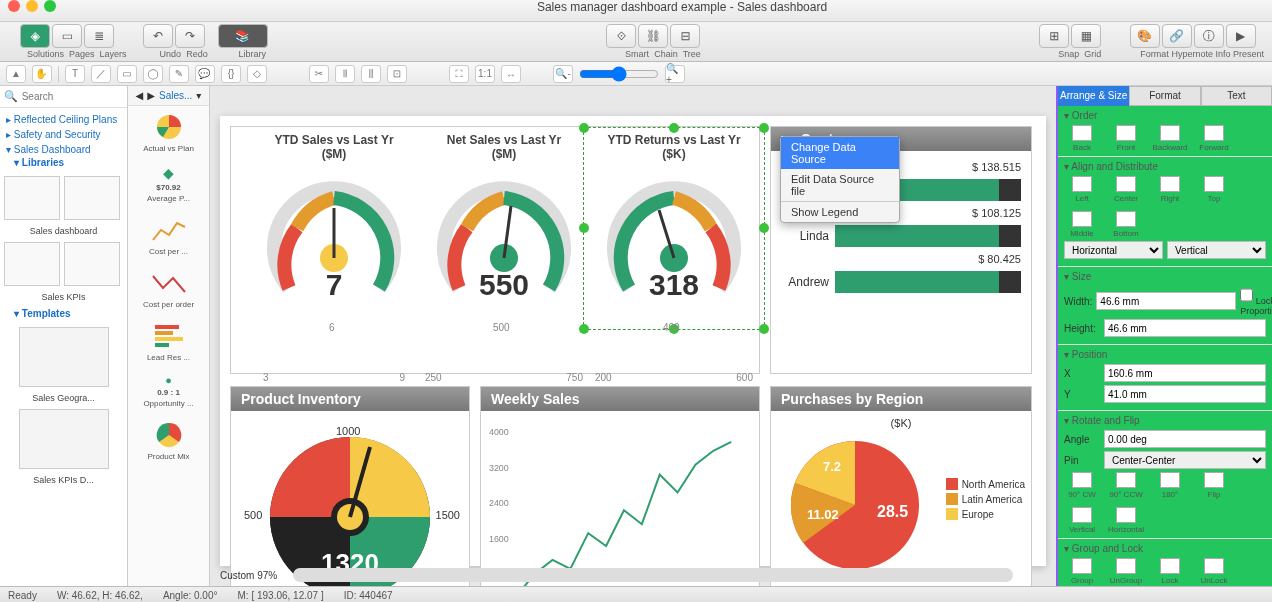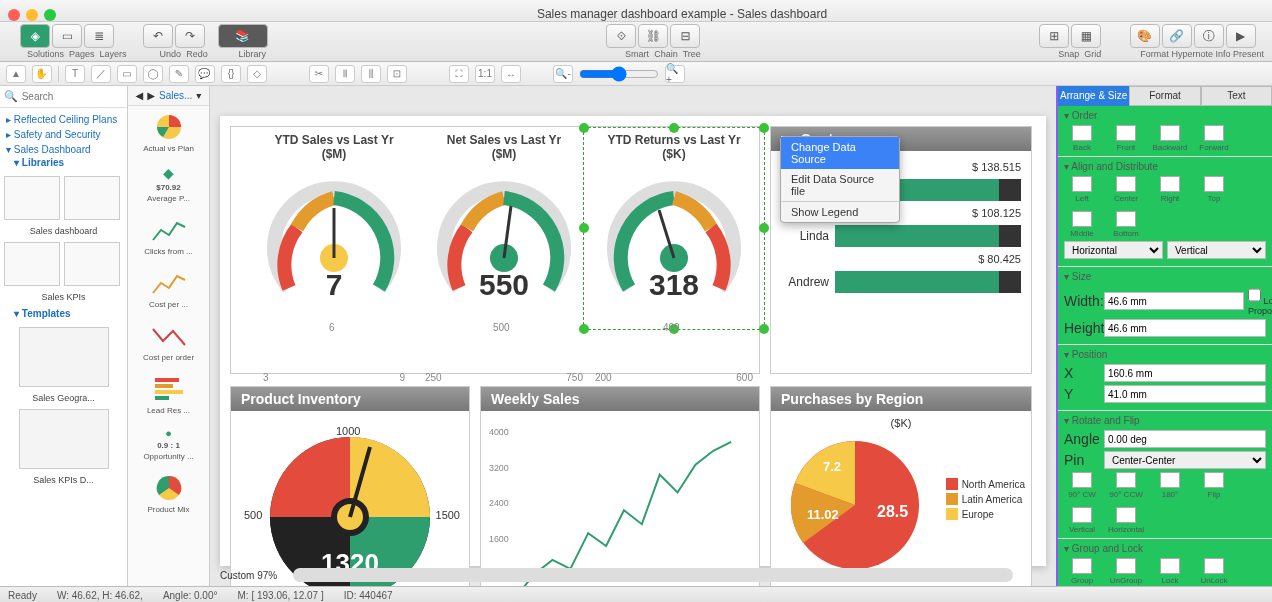--- a/index.html
+++ b/index.html
@@ -1,17 +1,17 @@
 <!DOCTYPE html>
 <html><head>
 <meta charset="utf-8">
 <style>
 * { box-sizing: border-box; margin: 0; padding: 0; font-family: -apple-system, "Helvetica Neue", Arial, sans-serif; }
 body { background: #ececec; font-size: 11px; color: #333; user-select: none; }
-.titlebar { height: 22px; background: linear-gradient(#f6f6f6,#e8e8e8); display:flex; align-items:flex-end; padding:0 8px; border-bottom:1px solid #ccc;gap:44px; }
+.titlebar { height: 22px; background: linear-gradient(#f6f6f6,#e8e8e8); display:flex; align-items:flex-start; padding:0 8px; border-bottom:1px solid #ccc;gap:44px; }
 .traffic { display:flex; gap:6px; }
 .dot { width:12px; height:12px; border-radius:50%; }
 .red{background:#ff5f57}.yellow{background:#ffbd2e}.green{background:#28c940}
 .title { flex:1; text-align:center; font-size:12px; color:#444; }
 .toolbar { height:40px; background:linear-gradient(#f3f3f3,#e4e4e4); border-bottom:1px solid #bbb; display:flex; align-items:center; padding:0 8px; gap:4px; }
 .tb-group{display:flex; gap:2px; align-items:center;}
 .tb-btn{width:30px;height:24px;background:linear-gradient(#fdfdfd,#e6e6e6);border:1px solid #bbb;border-radius:4px;display:flex;align-items:center;justify-content:center;font-size:12px;color:#555;}
 .tb-label{font-size:9px;color:#666;text-align:center;margin-left:19px;}
 .tb-item{display:flex;flex-direction:column;align-items:center;gap:1px;}
 .spacer{flex:1}
@@ -63,21 +63,21 @@
 .rightpanel{width:216px;background:#22c55e;border-left:2px solid #8b5cf6;overflow-y:auto;}
 .rtabs{display:flex;height:20px;}
 .rtab{flex:1;text-align:center;font-size:10px;padding:3px 0;background:#e4e4e4;border:1px solid #bbb;}
 .rtab.active{background:#2b7de0;color:#fff;border-color:#2b7de0;}
 .rsection{padding:4px 6px;border-bottom:1px solid #ddd;}
 .rsection-title{font-size:10px;color:#555;margin-bottom:4px;}
 .ricon-row{display:flex;gap:8px;flex-wrap:wrap;}
 .ricon{display:flex;flex-direction:column;align-items:center;font-size:8px;color:#555;width:36px;}
 .ricon-box{width:20px;height:16px;border:1px solid #aaa;background:#fff;margin-bottom:2px;}
 .rfield{display:flex;align-items:center;gap:4px;margin:3px 0;}
-.rfield label{width:36px;font-size:14px;}
+.rfield label{width:36px;font-size:10px;}
 .rfield input,.rfield select{flex:1;font-size:10px;height:18px;border:1px solid #bbb;padding:0 3px;}
 .statusbar{height:18px;background:linear-gradient(#f0f0f0,#e0e0e0);border-top:1px solid #bbb;display:flex;align-items:center;padding:0 8px;font-size:10px;color:#555;gap:20px;}
 .hscroll{height:14px;background:#ddd;margin:2px 10px;border-radius:7px;}
 svg{display:block;}
 </style>
 </head>
 <body>
 
 <div class="titlebar">
   <div class="traffic">
@@ -214,26 +214,20 @@
           <circle cx="18" cy="15" r="12" fill="#f7c948"></circle>
           <path d="M18 3 A12 12 0 0 1 30 15 L18 15 Z" fill="#e34b3d"></path>
           <path d="M18 15 L6 15 A12 12 0 0 0 12 25 Z" fill="#2e9e6f"></path>
         </svg>
       <div class="lib-text">Actual vs Plan</div>
     </div>
     <div class="lib-item">
       <div style="color:#2e9e6f;font-size:14px">◆</div>
       <div class="lib-text" style="font-weight:bold">$70.92</div>
       <div class="lib-text">Average P...</div>
-    </div>
-    <div class="lib-item">
-      <svg class="lib-icon" viewBox="0 0 36 30">
-          <polyline points="2,25 10,15 18,20 26,8 34,12" stroke="#2e9e6f" fill="none" stroke-width="2"></polyline>
-        </svg>
-      <div class="lib-text">Clicks from ...</div>
     </div>
     <div class="lib-item">
       <svg class="lib-icon" viewBox="0 0 36 30">
           <polyline points="2,25 10,15 18,20 26,8 34,12" stroke="#e39b2d" fill="none" stroke-width="2"></polyline>
         </svg>
       <div class="lib-text">Cost per ...</div>
     </div>
     <div class="lib-item">
       <svg class="lib-icon" viewBox="0 0 36 30">
           <polyline points="2,8 12,20 22,10 34,24" stroke="#c44" fill="none" stroke-width="2"></polyline>

